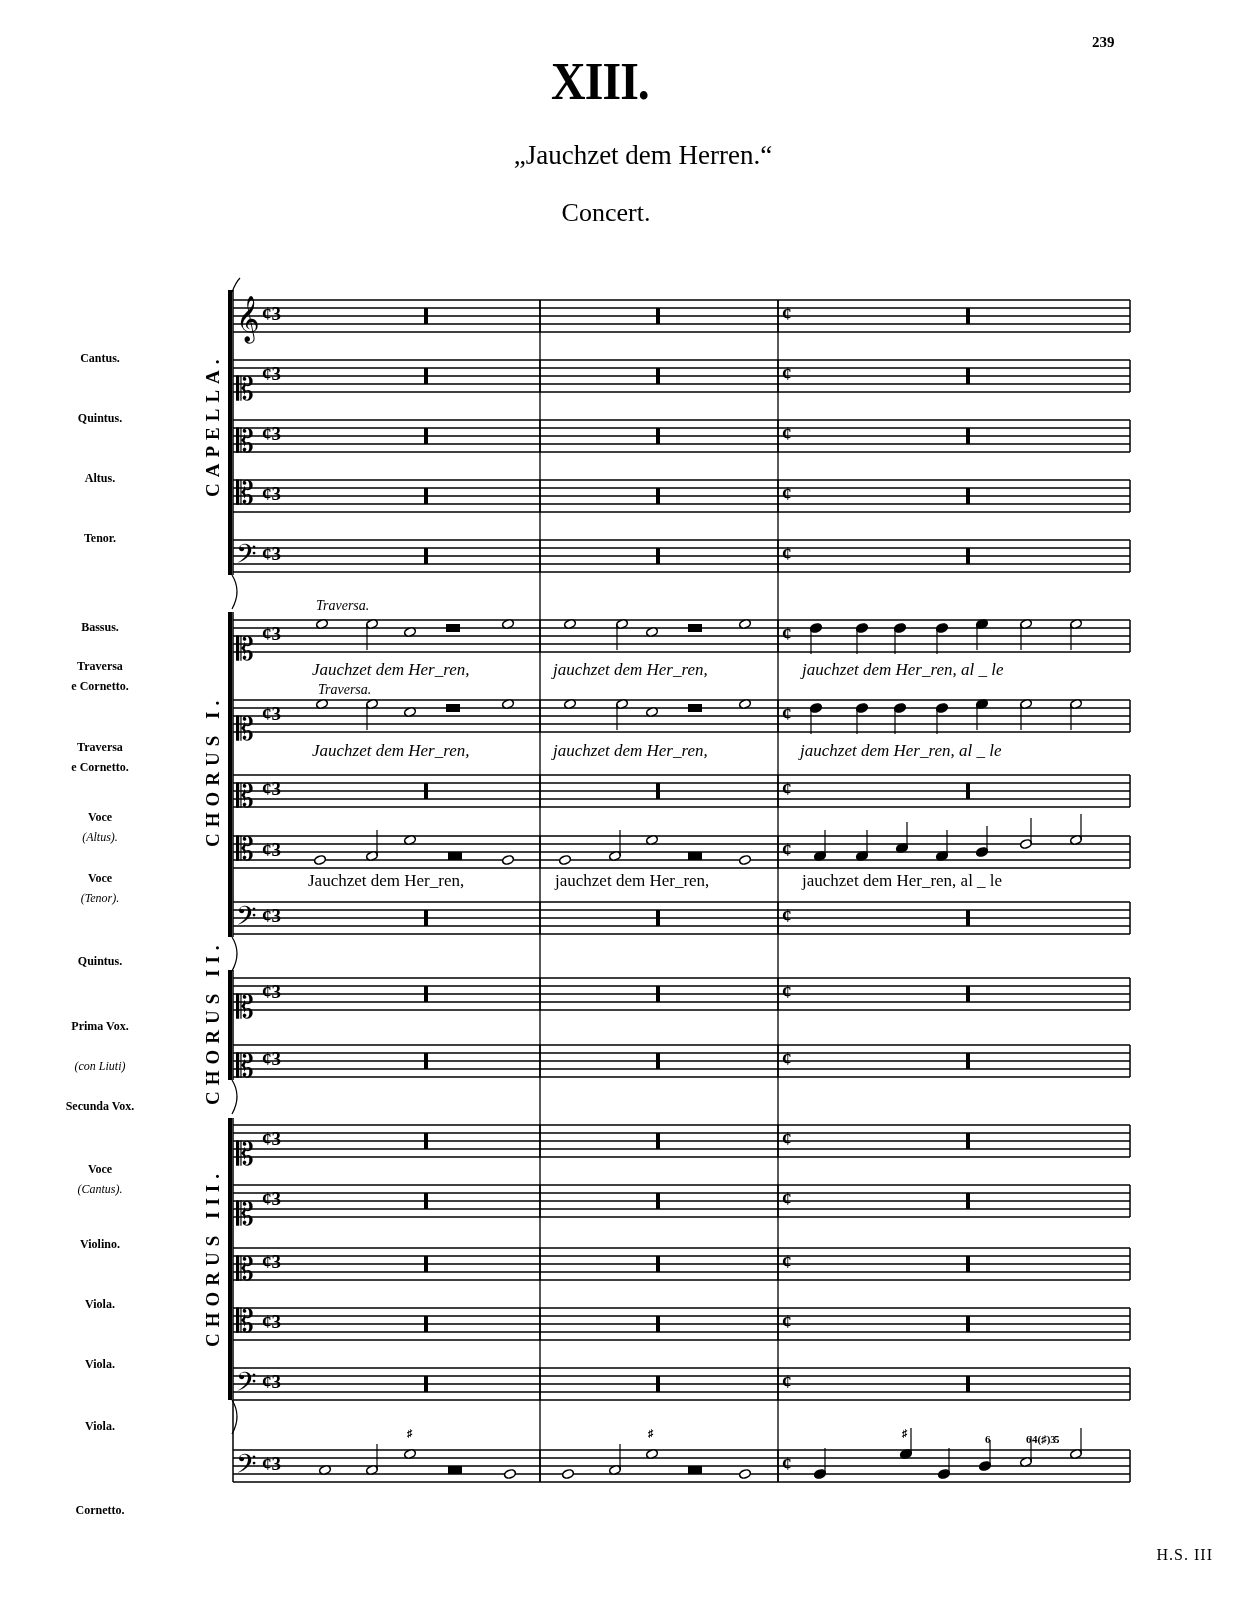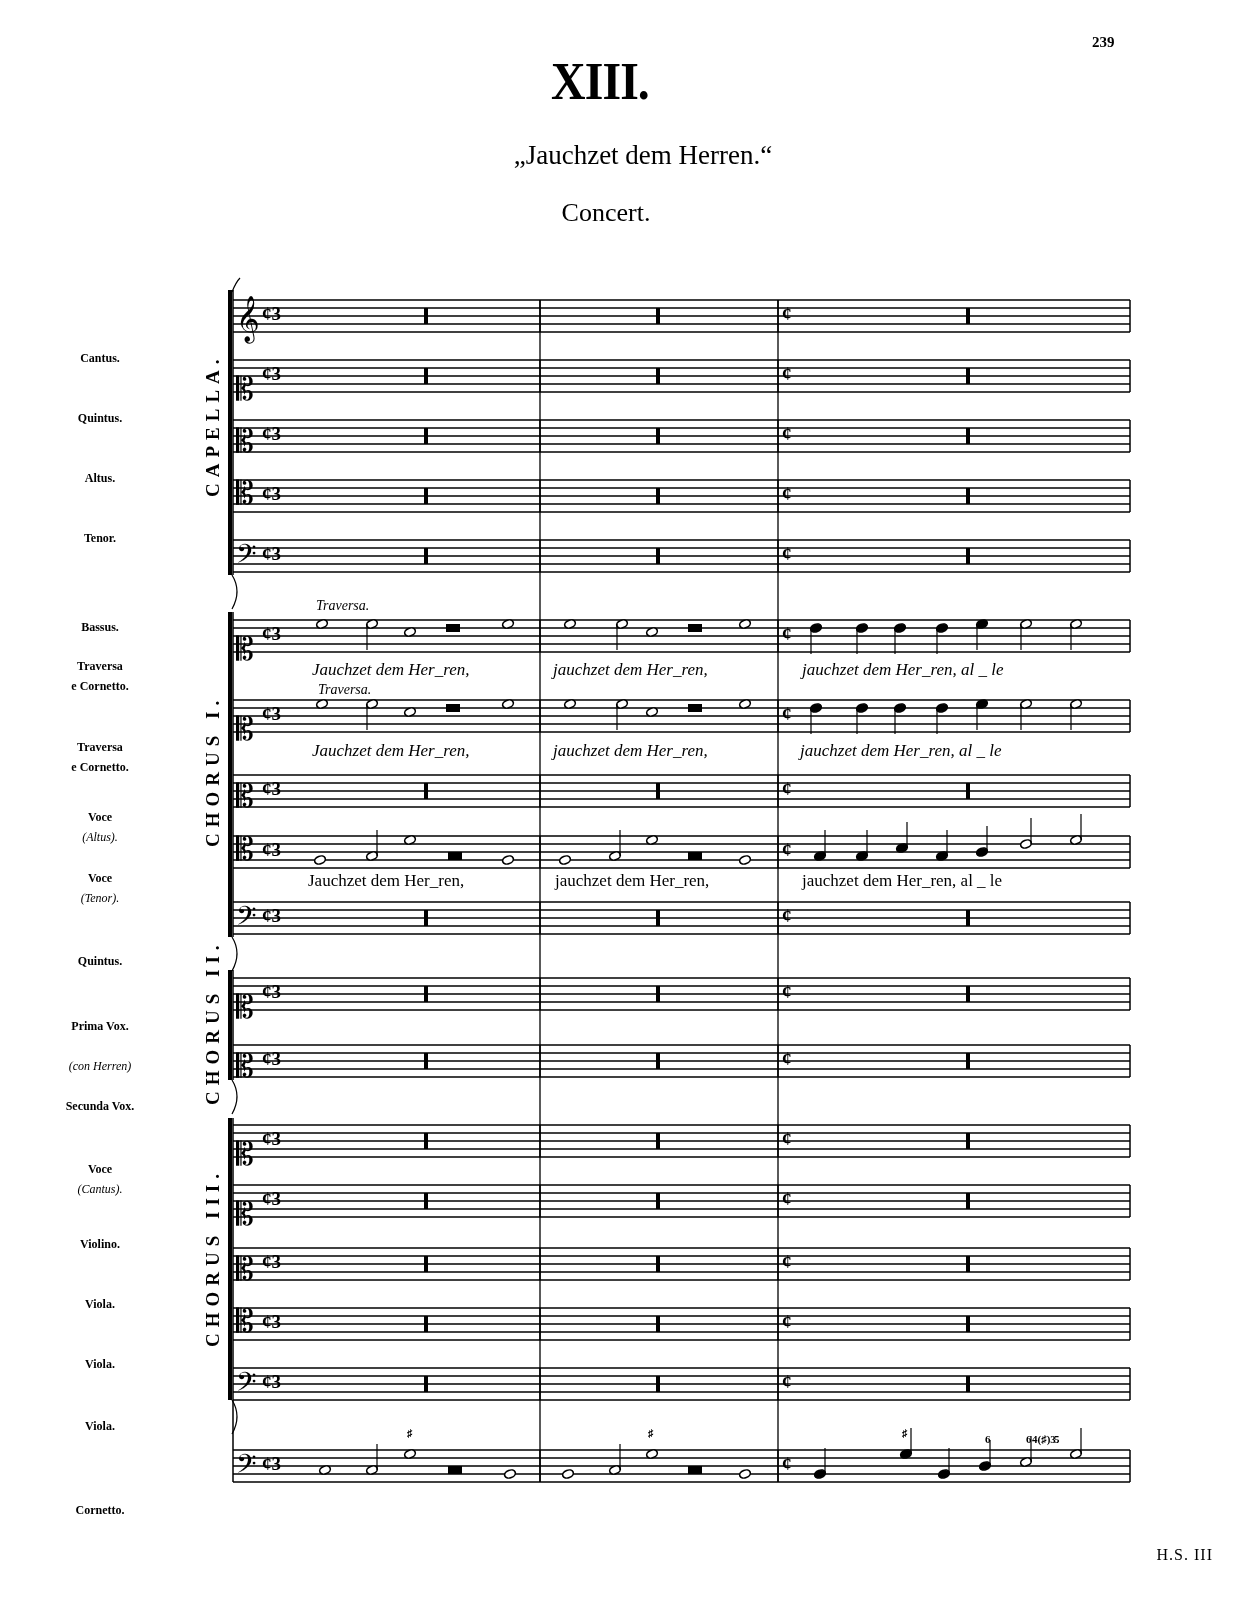--- a/index.html
+++ b/index.html
@@ -32,21 +32,21 @@
     <div class="part-label" style="top: 364px;"><span>Quintus.</span></div>
     <div class="part-label" style="top: 424px;"><span>Altus.</span></div>
     <div class="part-label" style="top: 484px;"><span>Tenor.</span></div>
     <div class="part-label" style="top: 573px;"><span>Bassus.</span></div>
     <div class="part-label" style="top: 612px;"><span>Traversa</span><span class="sub">e Cornetto.</span></div>
     <div class="part-label" style="top: 693px;"><span>Traversa</span><span class="sub">e Cornetto.</span></div>
     <div class="part-label" style="top: 763px;"><span>Voce</span><span class="sub it">(Altus).</span></div>
     <div class="part-label" style="top: 824px;"><span>Voce</span><span class="sub it">(Tenor).</span></div>
     <div class="part-label" style="top: 907px;"><span>Quintus.</span></div>
     <div class="part-label" style="top: 972px;"><span>Prima Vox.</span></div>
-    <div class="part-label" style="top: 1012px;"><span class="it">(con Herren)</span></div>
+    <div class="part-label" style="top: 1012px;"><span class="it">(con Liuti)</span></div>
     <div class="part-label" style="top: 1052px;"><span>Secunda Vox.</span></div>
     <div class="part-label" style="top: 1115px;"><span>Voce</span><span class="sub it">(Cantus).</span></div>
     <div class="part-label" style="top: 1190px;"><span>Violino.</span></div>
     <div class="part-label" style="top: 1250px;"><span>Viola.</span></div>
     <div class="part-label" style="top: 1310px;"><span>Viola.</span></div>
     <div class="part-label" style="top: 1372px;"><span>Viola.</span></div>
     <div class="part-label" style="top: 1456px;"><span>Cornetto.</span></div>
   </div>
 <div id="groups">
     <div class="group-label" style="left: 202px; top: 496.5px;">CAPELLA.</div>

